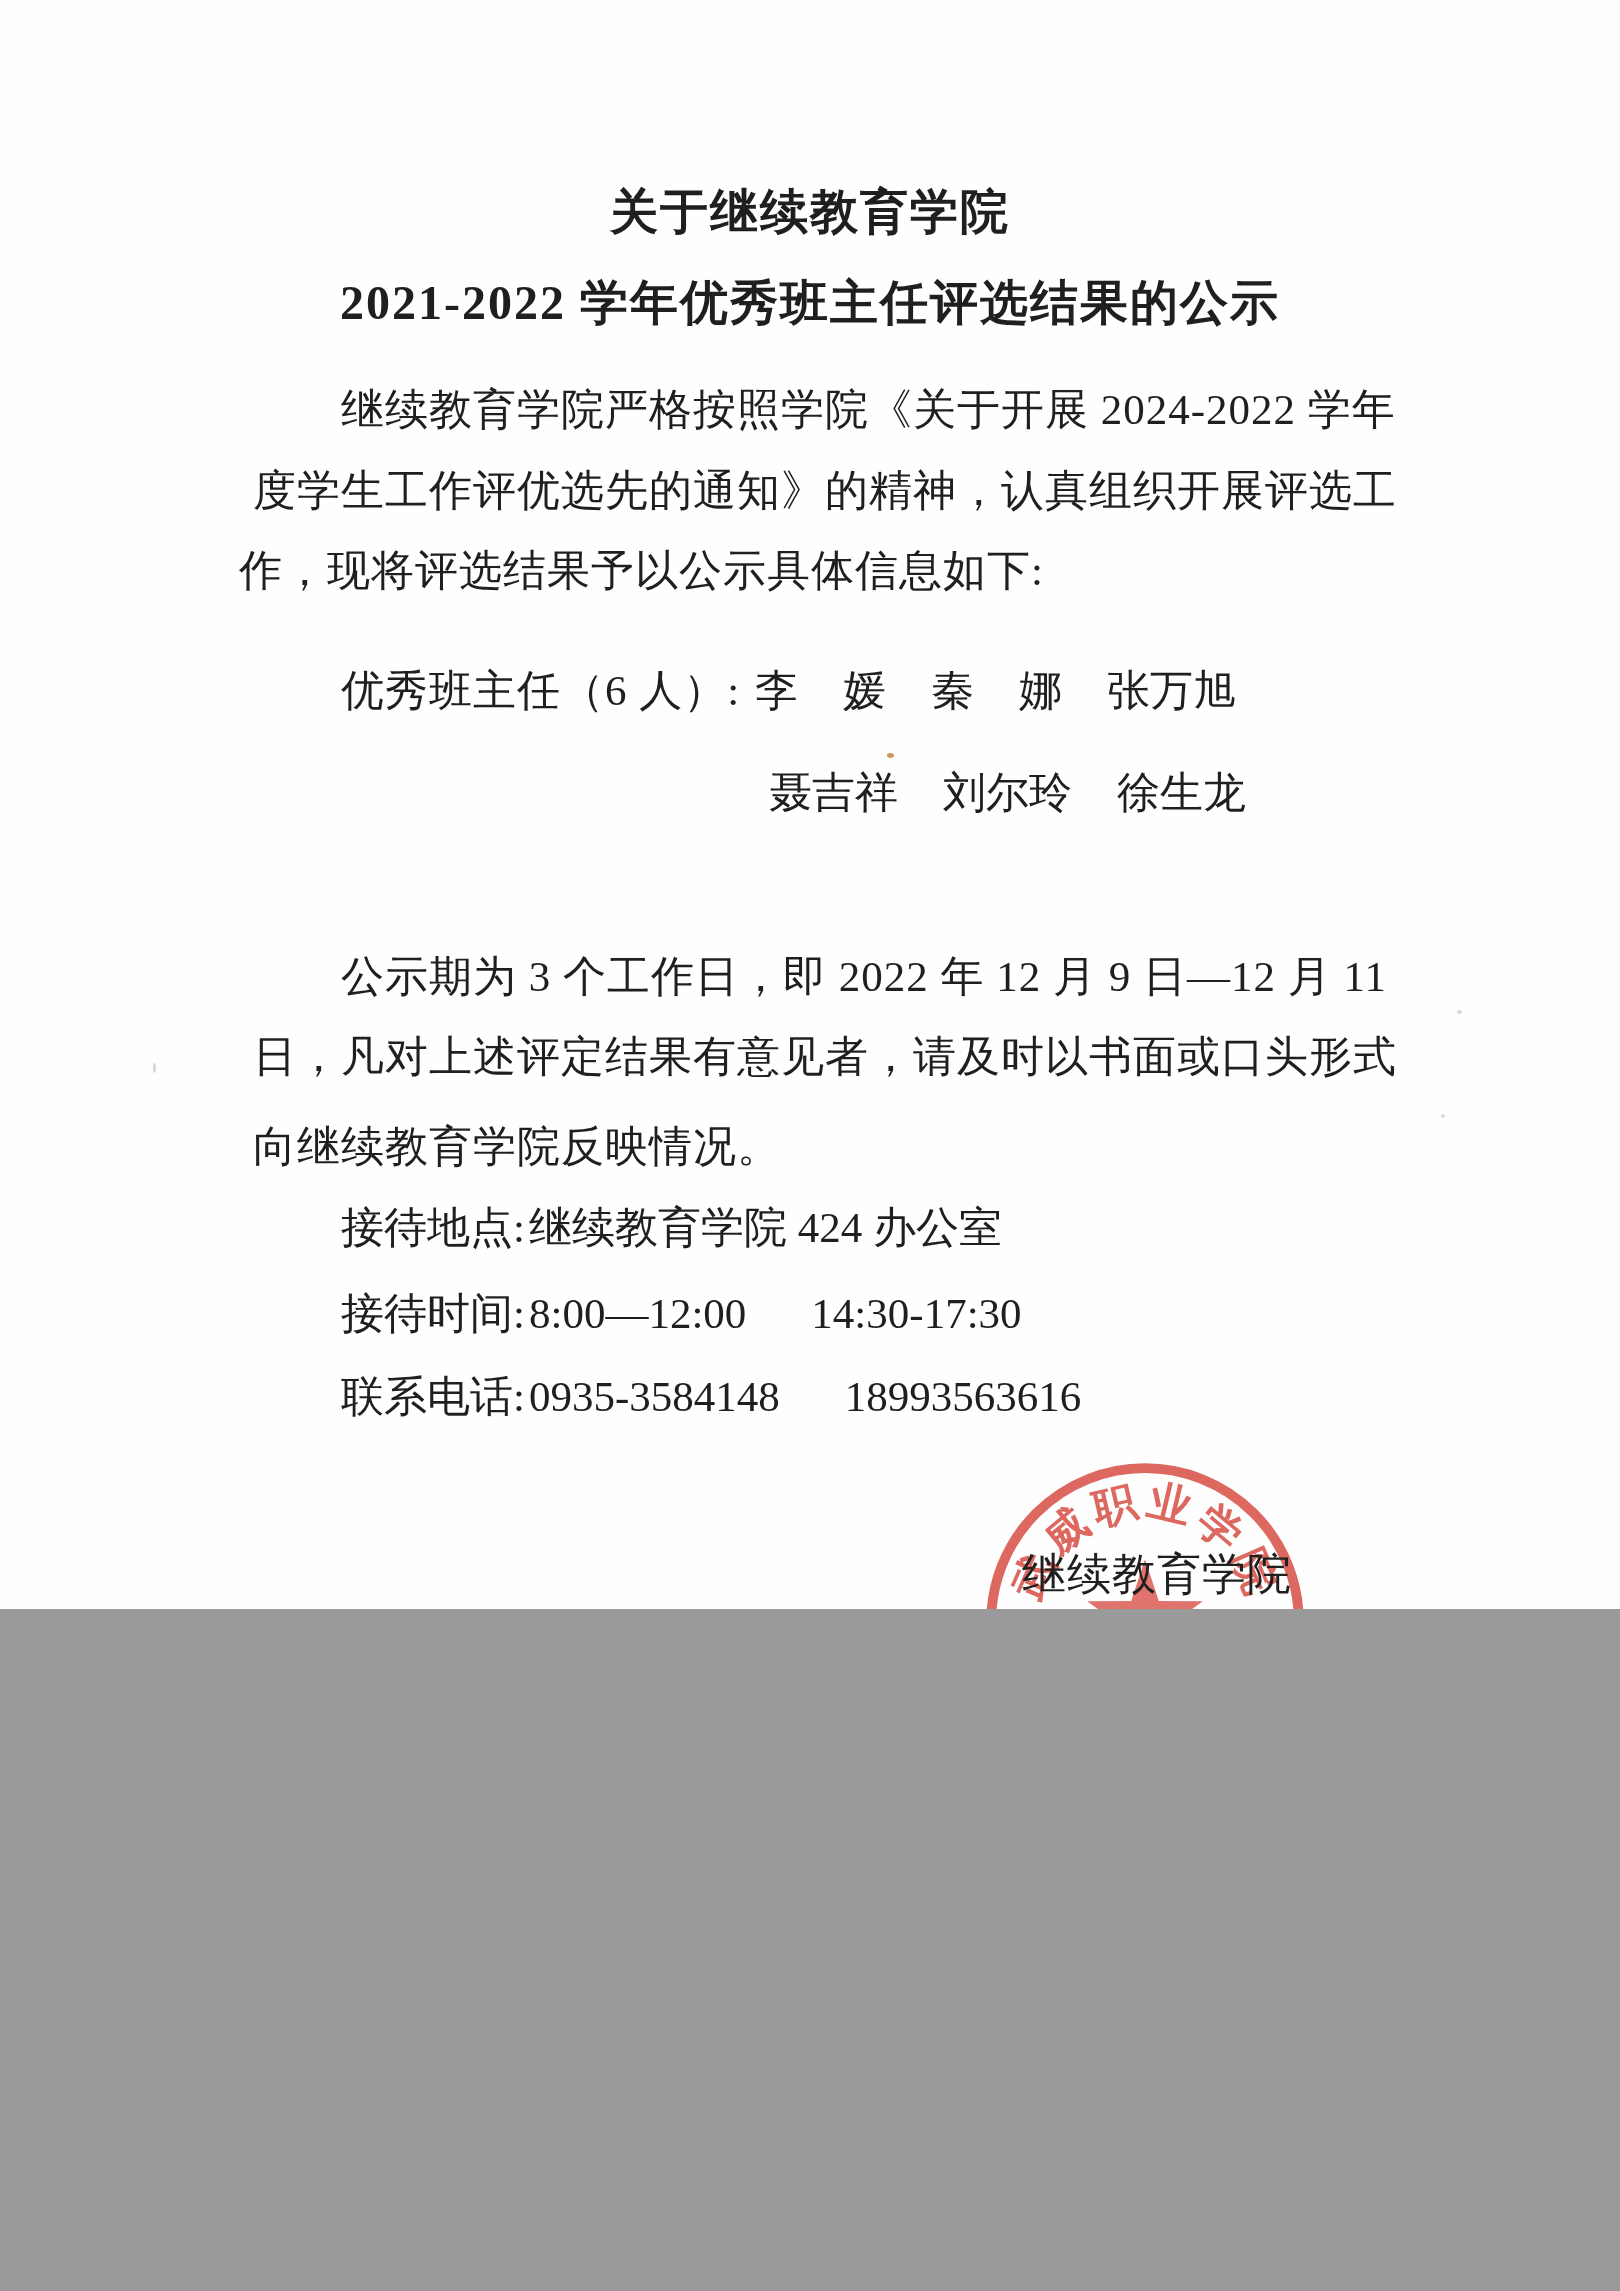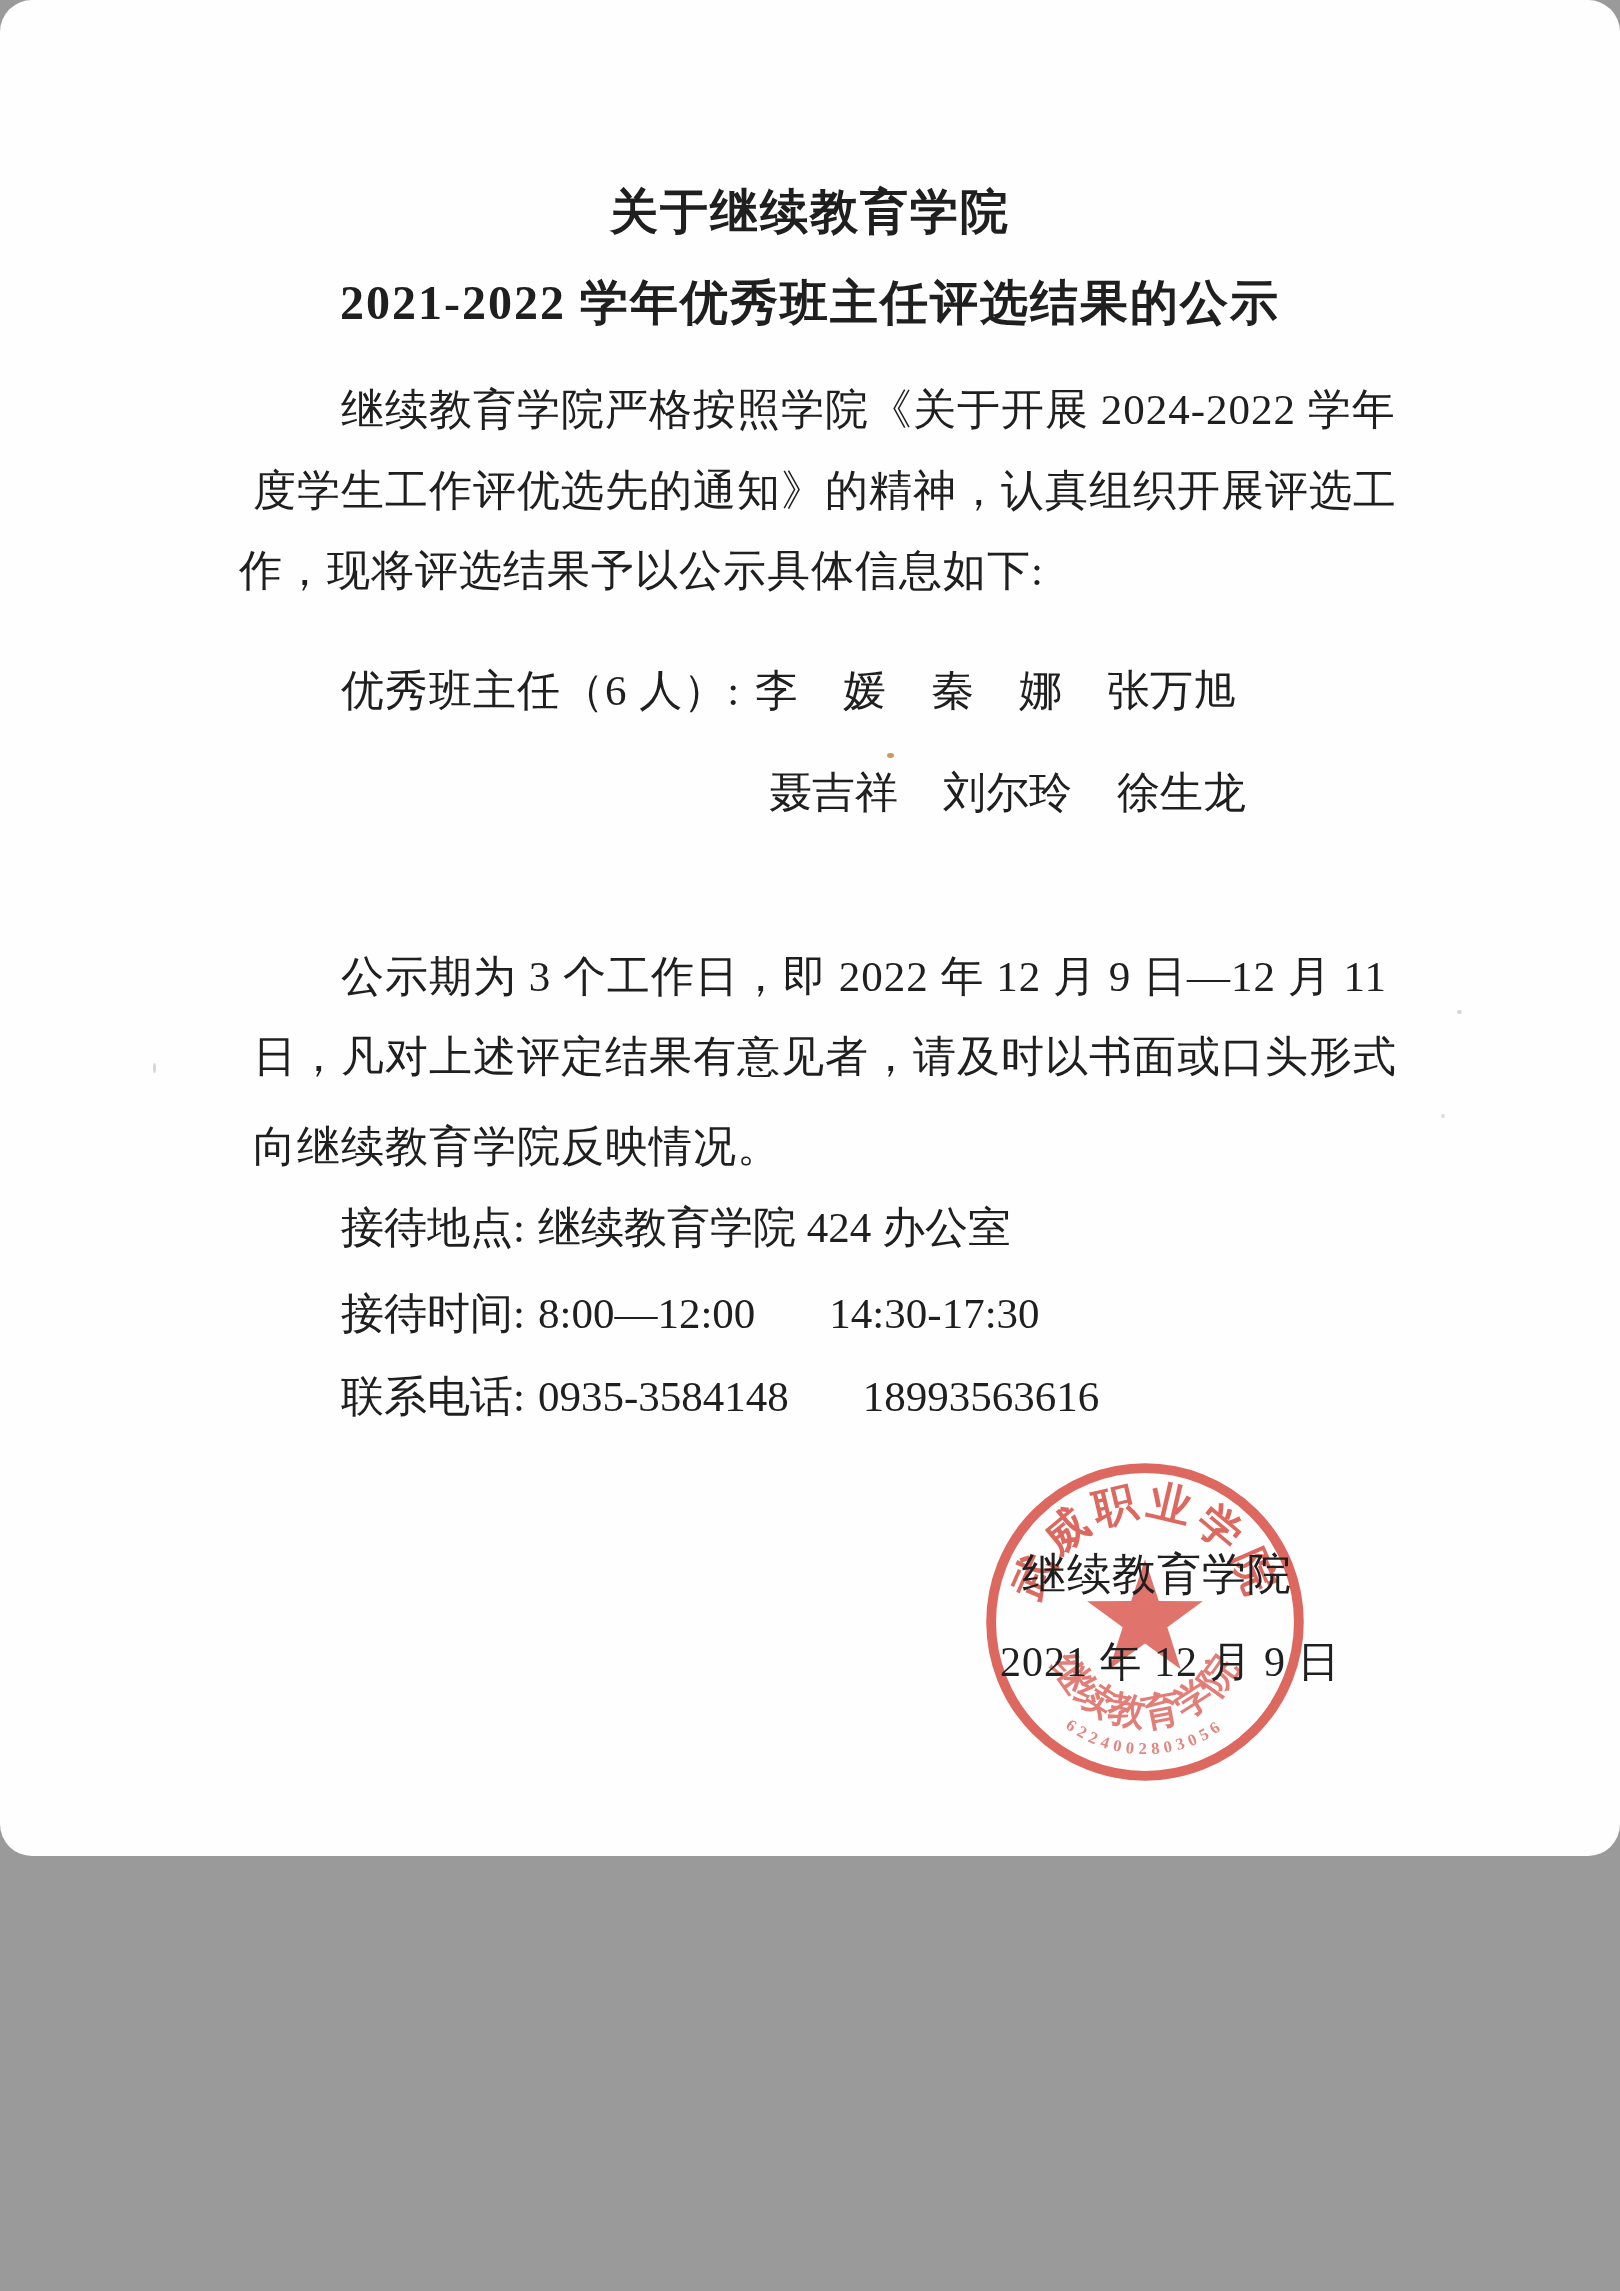--- a/index.html
+++ b/index.html
@@ -1,24 +1,23 @@
 <!DOCTYPE html>
 <html><head>
 <meta charset="utf-8">
 <style>
   html,body { margin:0; padding:0; background:#9a9a9a; }
   .page {
     position:relative;
-    width:1620px; height:1856px;
+    width:1620px; height:1609px;
     margin:0 auto;
     background:#fefefe;
     font-family:"Liberation Serif","DejaVu Serif",serif;
     color:#1f1f1f;
     overflow:hidden;
-    border-radius:32px;
   }
   .line {
     position:absolute;
     white-space:nowrap;
     line-height:1.12;
     font-size:43px;
     letter-spacing:1px;
   }
   .title-line {
     position:absolute;
@@ -33,21 +32,21 @@
     position:absolute;
     display:flex;
     column-gap:45px;
     font-size:43px;
     white-space:nowrap;
     line-height:1.12;
   }
   .contact-row {
     position:absolute;
     display:flex;
-    column-gap:13px;
+    column-gap:4px;
     font-size:43px;
     white-space:nowrap;
     line-height:1.12;
   }
   .contact-row .second-value { margin-left:61px; }
   .sig {
     position:absolute;
     white-space:nowrap;
     line-height:1.1;
     z-index:3;

